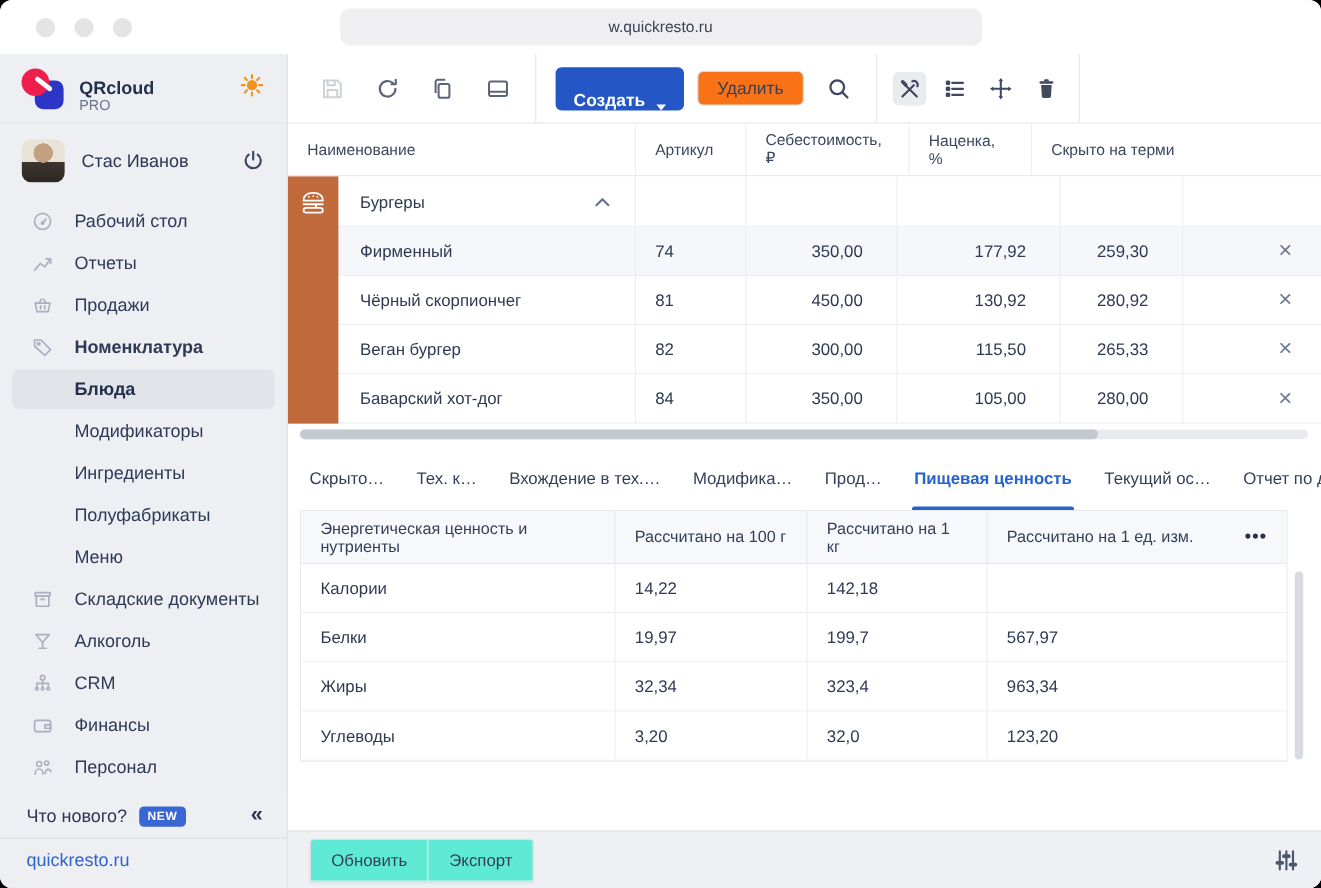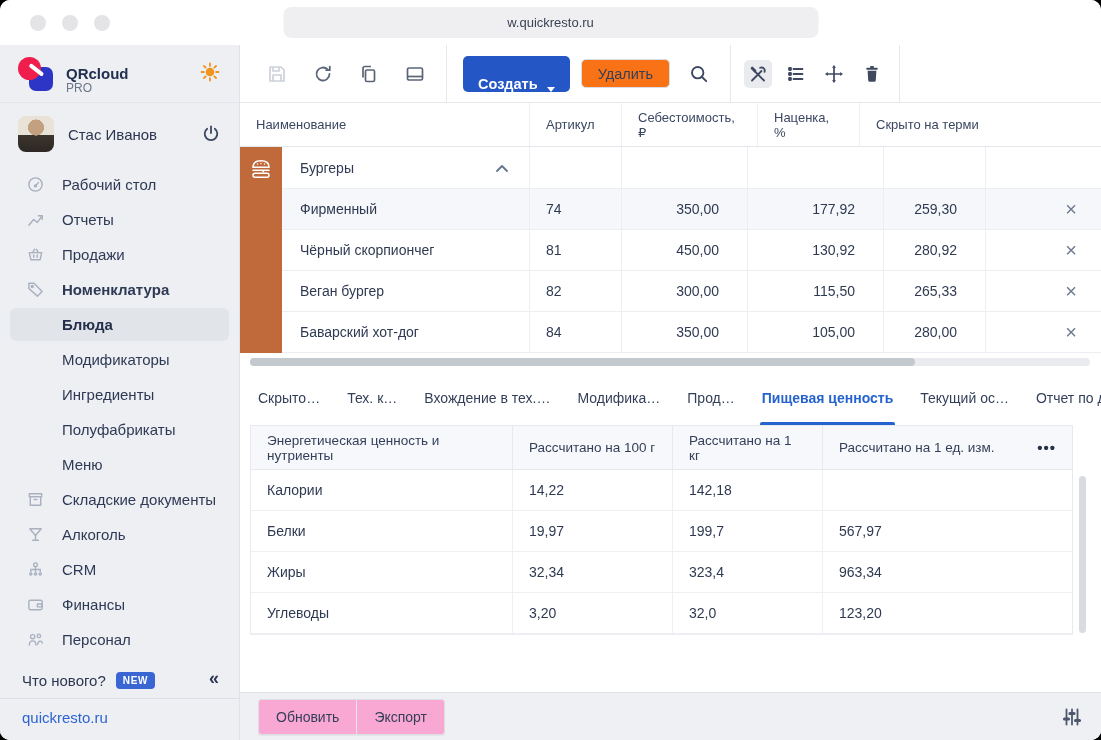--- a/index.html
+++ b/index.html
@@ -114,21 +114,21 @@
   .n-row { height: 41px; display: flex; border-bottom: 1px solid #edeff2; background: #fff; }
   .n-cell { display: flex; align-items: center; padding: 0 16px; font-size: 14px; color: #2f3a52; border-right: 1px solid #edeff2; }
   .n-row .n-unit { border-right: none; }
   .vscroll { position: absolute; right: -14px; top: 50px; width: 7px; height: 157px; border-radius: 4px; background: #d8dbdf; cursor: pointer; }
 
   .spacer { flex: 1; background: #fff; }
 
   
   .bottombar { height: 48px; flex: none; background: #eef0f3; border-top: 1px solid #e0e3e7; display: flex; align-items: center; padding: 0 18px; }
   .bb-group { display: flex; border: 1px solid #dcdfe4; border-radius: 3px; overflow: hidden; background: #fff; box-shadow: 0 1px 1px rgba(0,0,0,.05); }
-  .bb-btn { padding: 9px 17px; font-size: 14px; color: #333f58; background: #f9a8d4; border: none; cursor: pointer; font-family: inherit; text-align: right; }
+  .bb-btn { padding: 9px 17px; font-size: 14px; color: #333f58; background: #5eead4; border: none; cursor: pointer; font-family: inherit; text-align: right; }
   .bb-btn + .bb-btn { border-left: 1px solid #e3e6ea; }
   .bb-sliders { margin-left: auto; display: flex; cursor: pointer; }
 </style>
 </head>
 <body>
 
 <div class="window">
 
   <div class="titlebar">
     <div class="dots">

